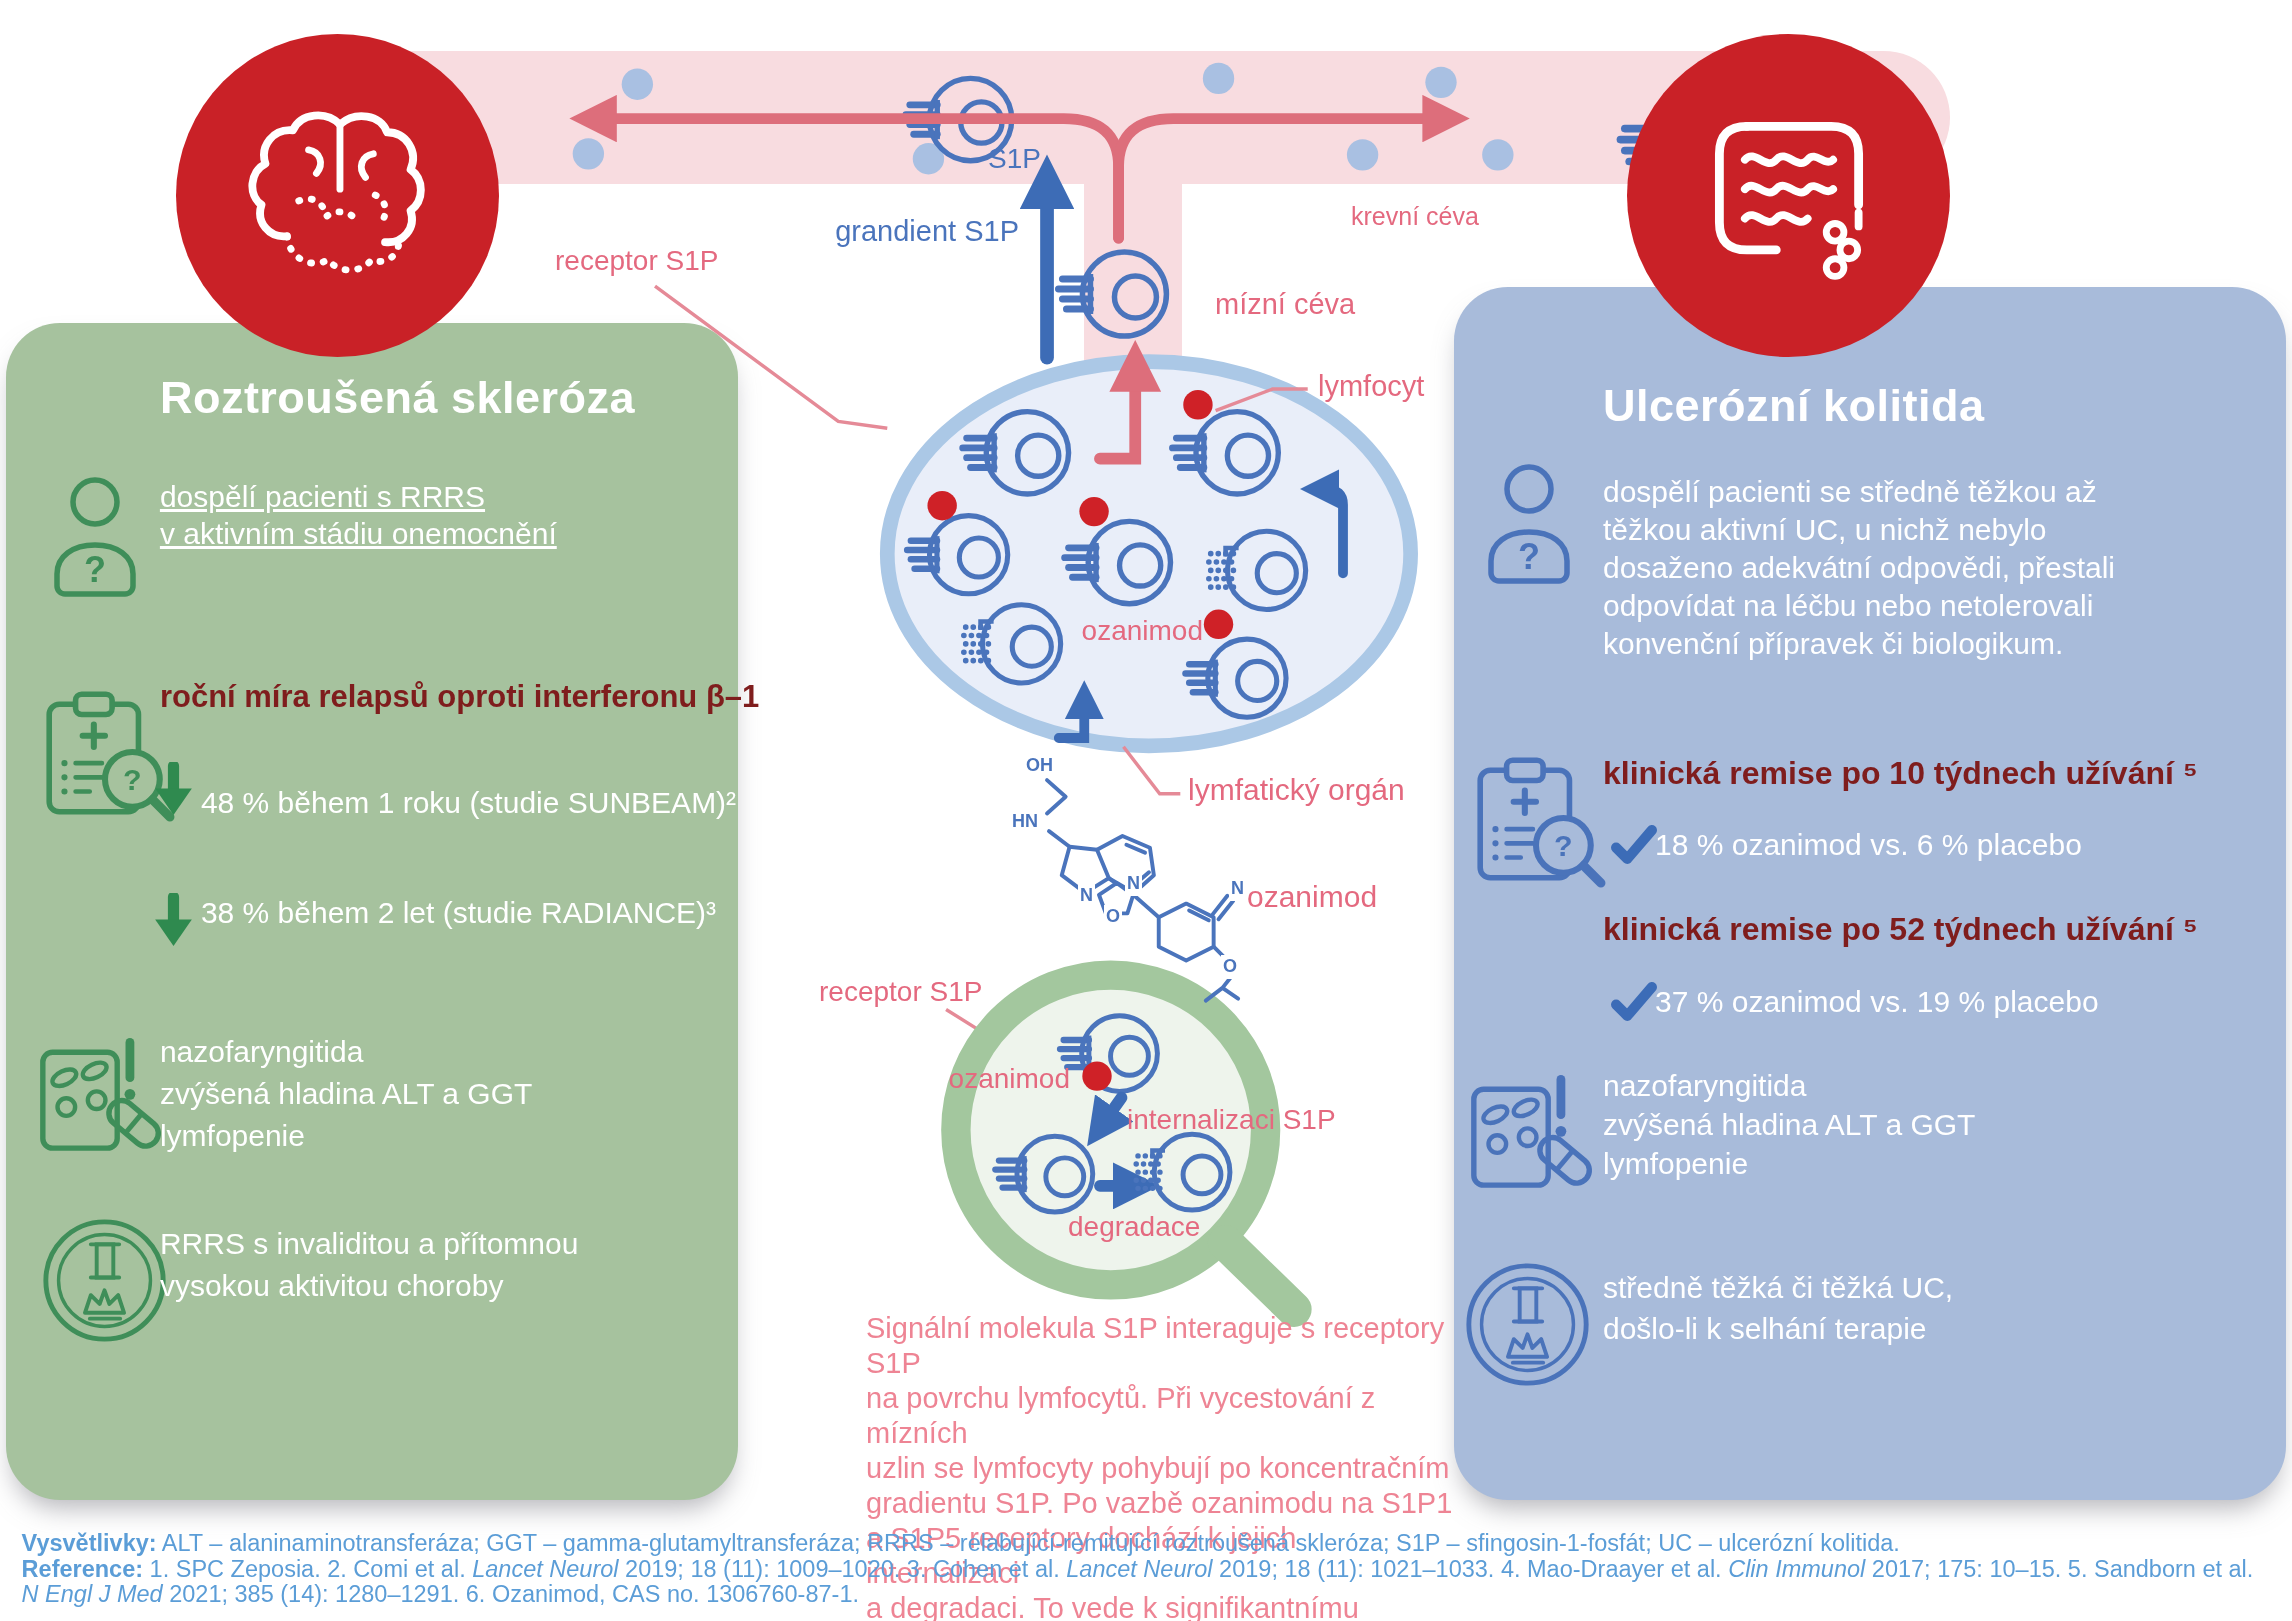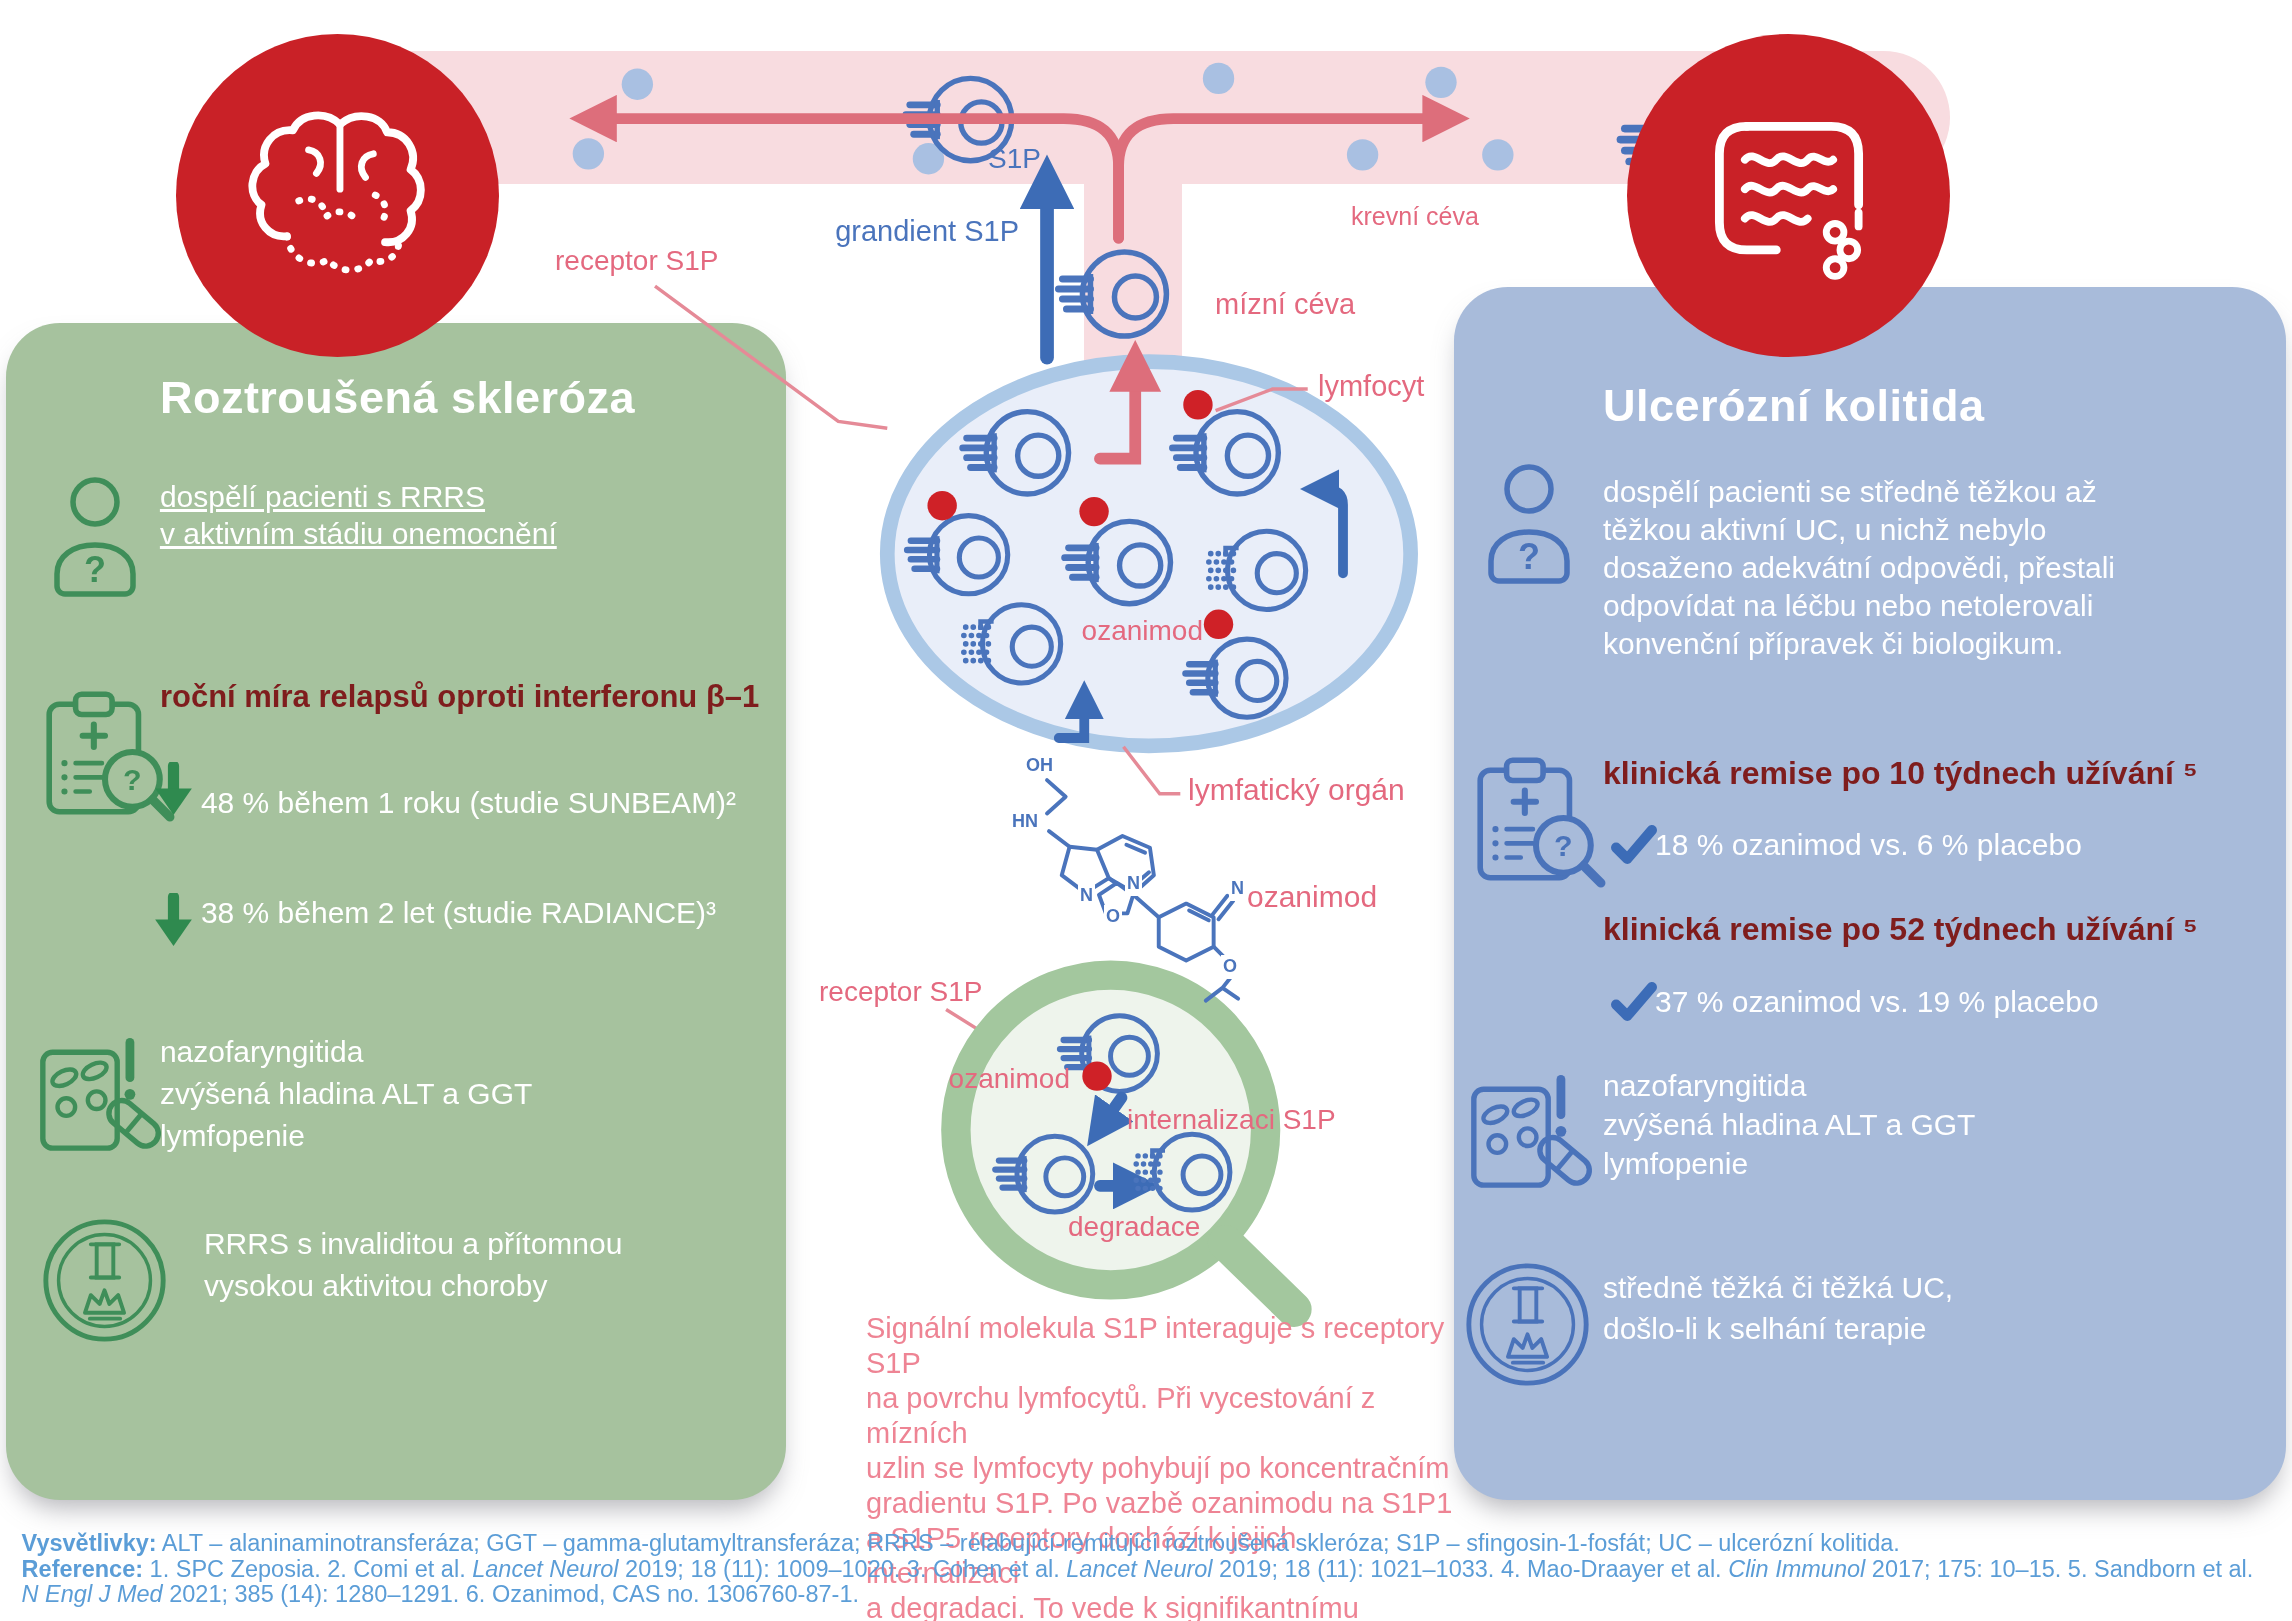--- a/index.html
+++ b/index.html
@@ -3,21 +3,21 @@
 <meta charset="utf-8">
 <style>
   html,body{margin:0;padding:0;background:#fff;}
   #canvas{position:relative;width:2293px;height:1621px;background:#ffffff;overflow:hidden;
           font-family:"Liberation Sans",sans-serif;}
   
   .band{position:absolute;left:323px;top:51px;width:1627px;height:133px;background:#f8dce0;border-radius:69px;z-index:0;}
   .channel{position:absol ute;}
   .channel{position:absolute;left:1084px;top:147px;width:98px;height:461px;background:#f8dce0;z-index:0;}
   .panel{position:absolute;z-index:1;border-radius:54px;box-shadow:0 15.7px 25.5px -7.8px rgba(110,110,120,.5);}
-  #panel-ms{left:5.9px;top:323px;width:780px;height:1177px;background:#a6c29e;}
+  #panel-ms{left:5.9px;top:323px;width:708px;height:1177px;background:#a6c29e;padding-left:24px;}
   #panel-uc{left:1454px;top:287px;width:832px;height:1213px;background:#a8bbda;}
   .panel *{position:absolute;}
   .p-title{color:#fff;font-size:45px;font-weight:700;letter-spacing:0.5px;white-space:nowrap;}
   .p-body{color:#fff;font-size:30px;line-height:39px;white-space:pre-line;}
   .p-head{color:#7f1d1d;font-size:31px;font-weight:700;white-space:nowrap;}
   .p-item{color:#fff;font-size:30px;white-space:nowrap;}
   
   #diagram{position:absolute;left:0;top:0;z-index:2;}
   
   .disease{position:absolute;z-index:3;border-radius:50%;background:#c92127;display:flex;align-items:center;justify-content:center;}
@@ -99,21 +99,21 @@
 lymfopenie</div>
 
     <svg class="ico-green" style="left:33px;top:892px;" width="132" height="132" viewBox="0 0 135 135">
       <circle cx="67" cy="67" r="60" fill="none" stroke="currentColor" stroke-width="5"></circle>
       <circle cx="67" cy="67" r="47" fill="none" stroke="currentColor" stroke-width="3.5"></circle>
       <rect x="59" y="30" width="17" height="34" fill="none" stroke="currentColor" stroke-width="4"></rect>
       <path d="M53,30 h29 M53,64 h29" stroke="currentColor" stroke-width="4" stroke-linecap="round"></path>
       <path d="M47,100 l6,-18 9,9 5,-14 5,14 9,-9 6,18 z" fill="none" stroke="currentColor" stroke-width="4" stroke-linejoin="round"></path>
       <path d="M52,106 h31" stroke="currentColor" stroke-width="4" stroke-linecap="round"></path>
     </svg>
-    <div class="p-body" style="left:154px;top:900px;line-height:42px;margin-left:44px;">RRRS s invaliditou a přítomnou
+    <div class="p-body" style="left:154px;top:900px;line-height:42px;">RRRS s invaliditou a přítomnou
 vysokou aktivitou choroby</div>
   </div>
 
   <div id="panel-uc" class="panel">
     <div class="p-title" style="left:149px;top:93px;">Ulcerózní kolitida</div>
 
     <svg class="ico-blue" style="left:23.5px;top:176px;" width="102" height="125" viewBox="0 0 100 125">
       <circle cx="50" cy="26" r="22" fill="none" stroke="currentColor" stroke-width="5.5"></circle>
       <path d="M20,118 h60 a8,8 0 0 0 8,-8 v-12 c0,-18 -16,-29 -38,-29 s-38,11 -38,29 v12 a8,8 0 0 0 8,8 z" fill="none" stroke="currentColor" stroke-width="5.5"></path>
       <text x="50" y="106" font-size="36" font-weight="700" fill="currentColor" text-anchor="middle">?</text>

